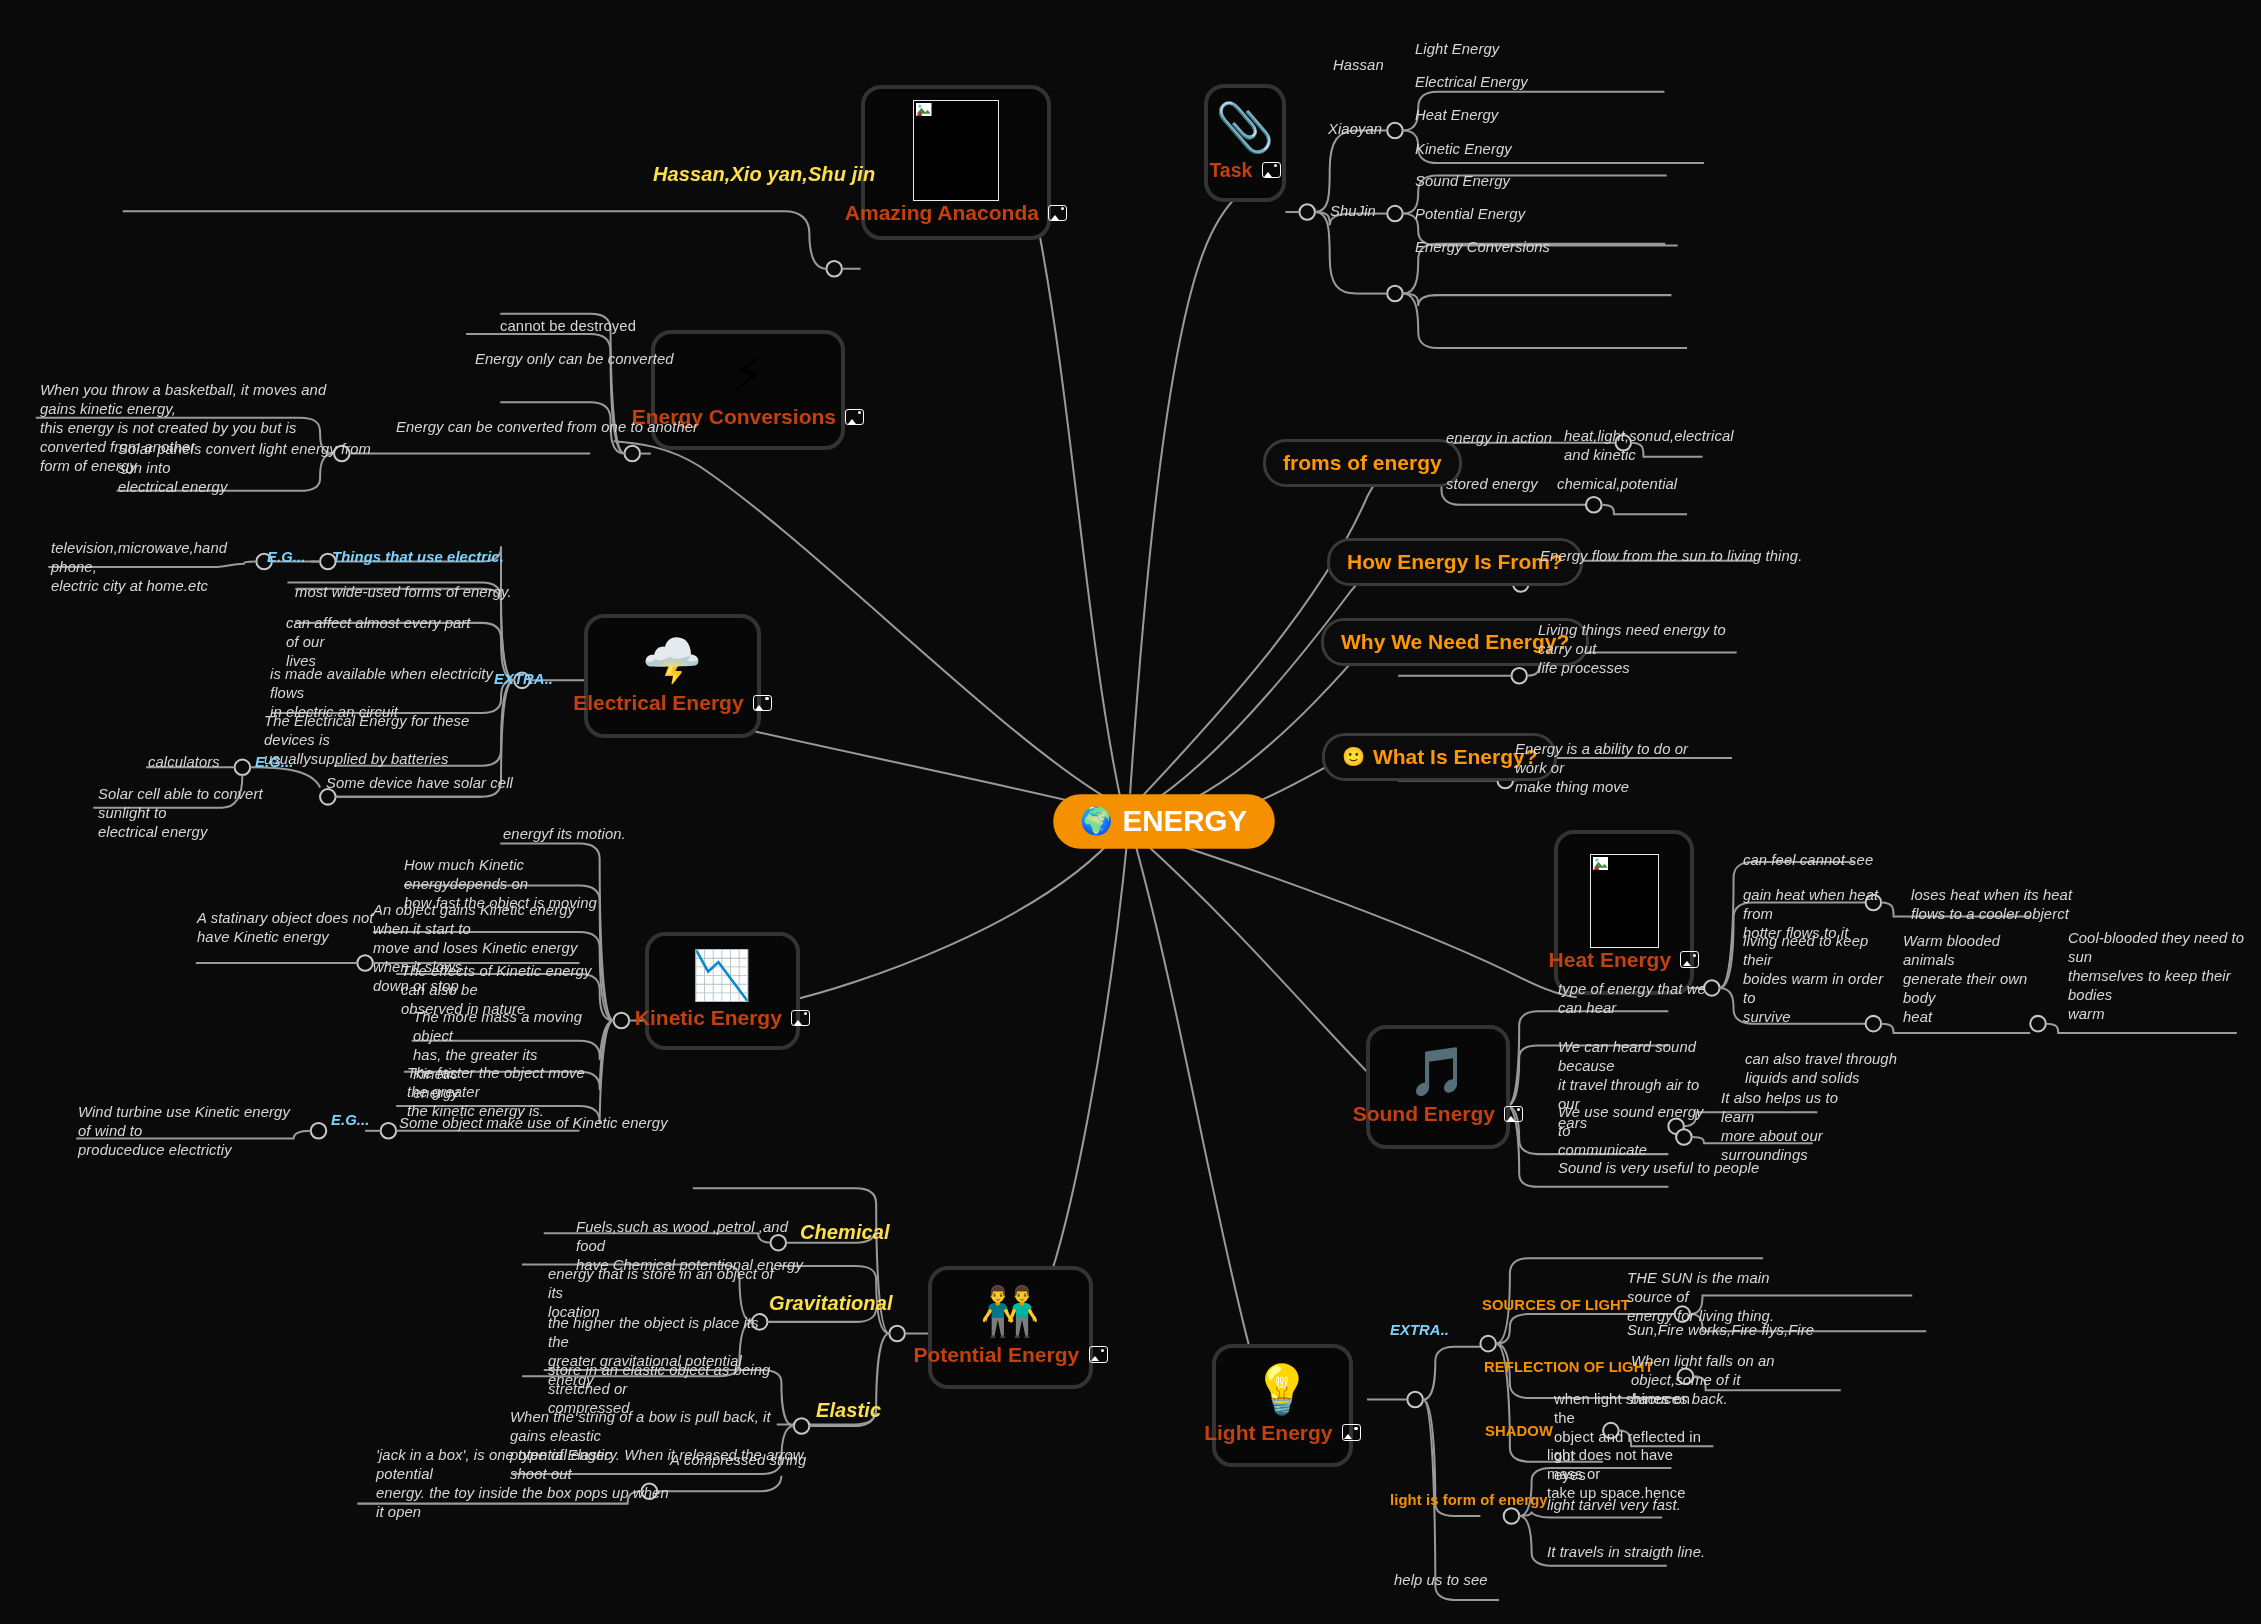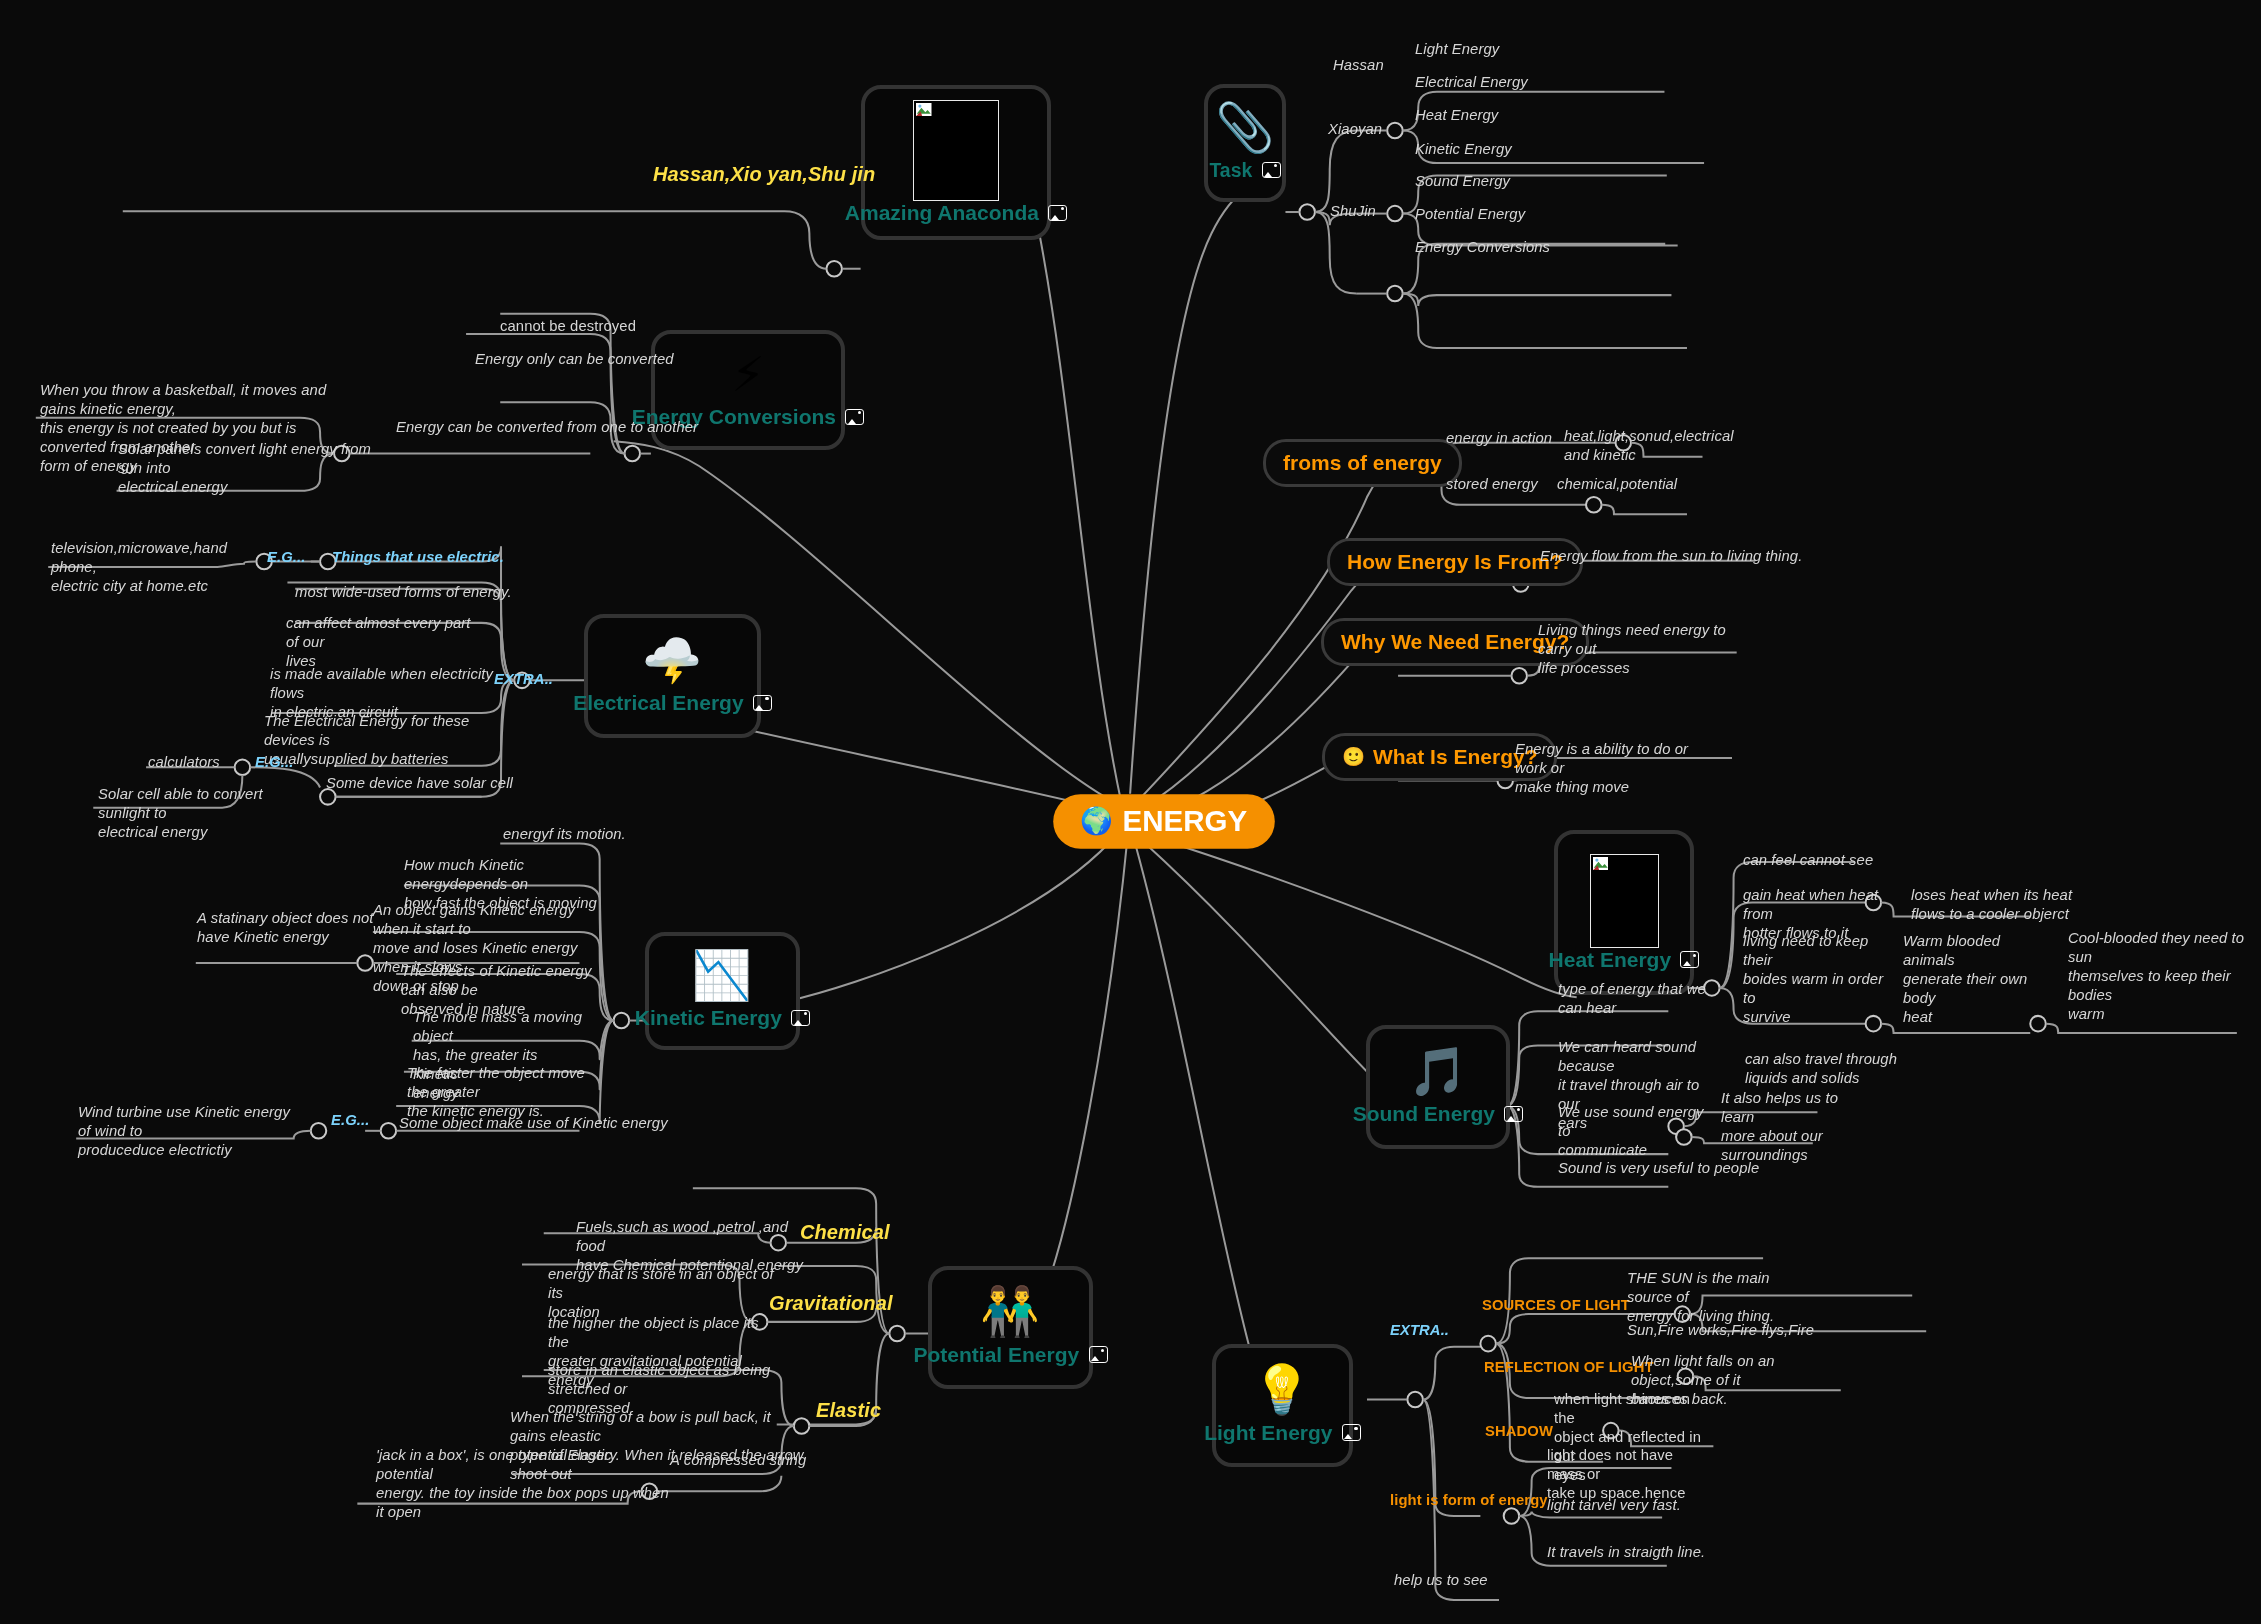--- a/index.html
+++ b/index.html
@@ -20,21 +20,21 @@
   
   .pill{position:absolute;border:3.9px solid #3a3a3a;border-radius:23px;background:#0b0b0b;
         color:#ff9800;font-weight:bold;font-size:21px;display:flex;align-items:center;
         justify-content:center;gap:7.8px;padding:7px 17px;box-sizing:border-box;}
 
   
   .card{position:absolute;border:4.7px solid #333;border-radius:20px;background:#070707;
         display:flex;flex-direction:column;align-items:center;justify-content:center;
         box-sizing:border-box;padding:11px 14px;}
   .card .emo{font-size:48px;line-height:1;margin-bottom:6.2px;}
-  .card .cap{color:#0f766e;font-weight:bold;font-size:21px;display:flex;align-items:center;gap:9.3px;white-space:nowrap;}
+  .card .cap{color:#c2410c;font-weight:bold;font-size:21px;display:flex;align-items:center;gap:9.3px;white-space:nowrap;}
   .imgicon{display:inline-block;width:17px;height:14.8px;border:1.6px solid #fff;border-radius:3.1px;position:relative;}
   .imgicon::before{content:"";position:absolute;left:1.6px;bottom:0.8px;width:0;height:0;
        border-left:4.7px solid transparent;border-right:4.7px solid transparent;border-bottom:5.4px solid #fff;}
   .imgicon::after{content:"";position:absolute;right:2.3px;top:1.6px;width:3.1px;height:3.1px;border-radius:50%;background:#fff;}
 
   
   .brokenimg{border:0.8px solid #e9e9e9;background:#000;position:relative;}
   .brokenimg .bk{position:absolute;left:2.3px;top:2.3px;width:15.5px;height:13.2px;}
 
   

